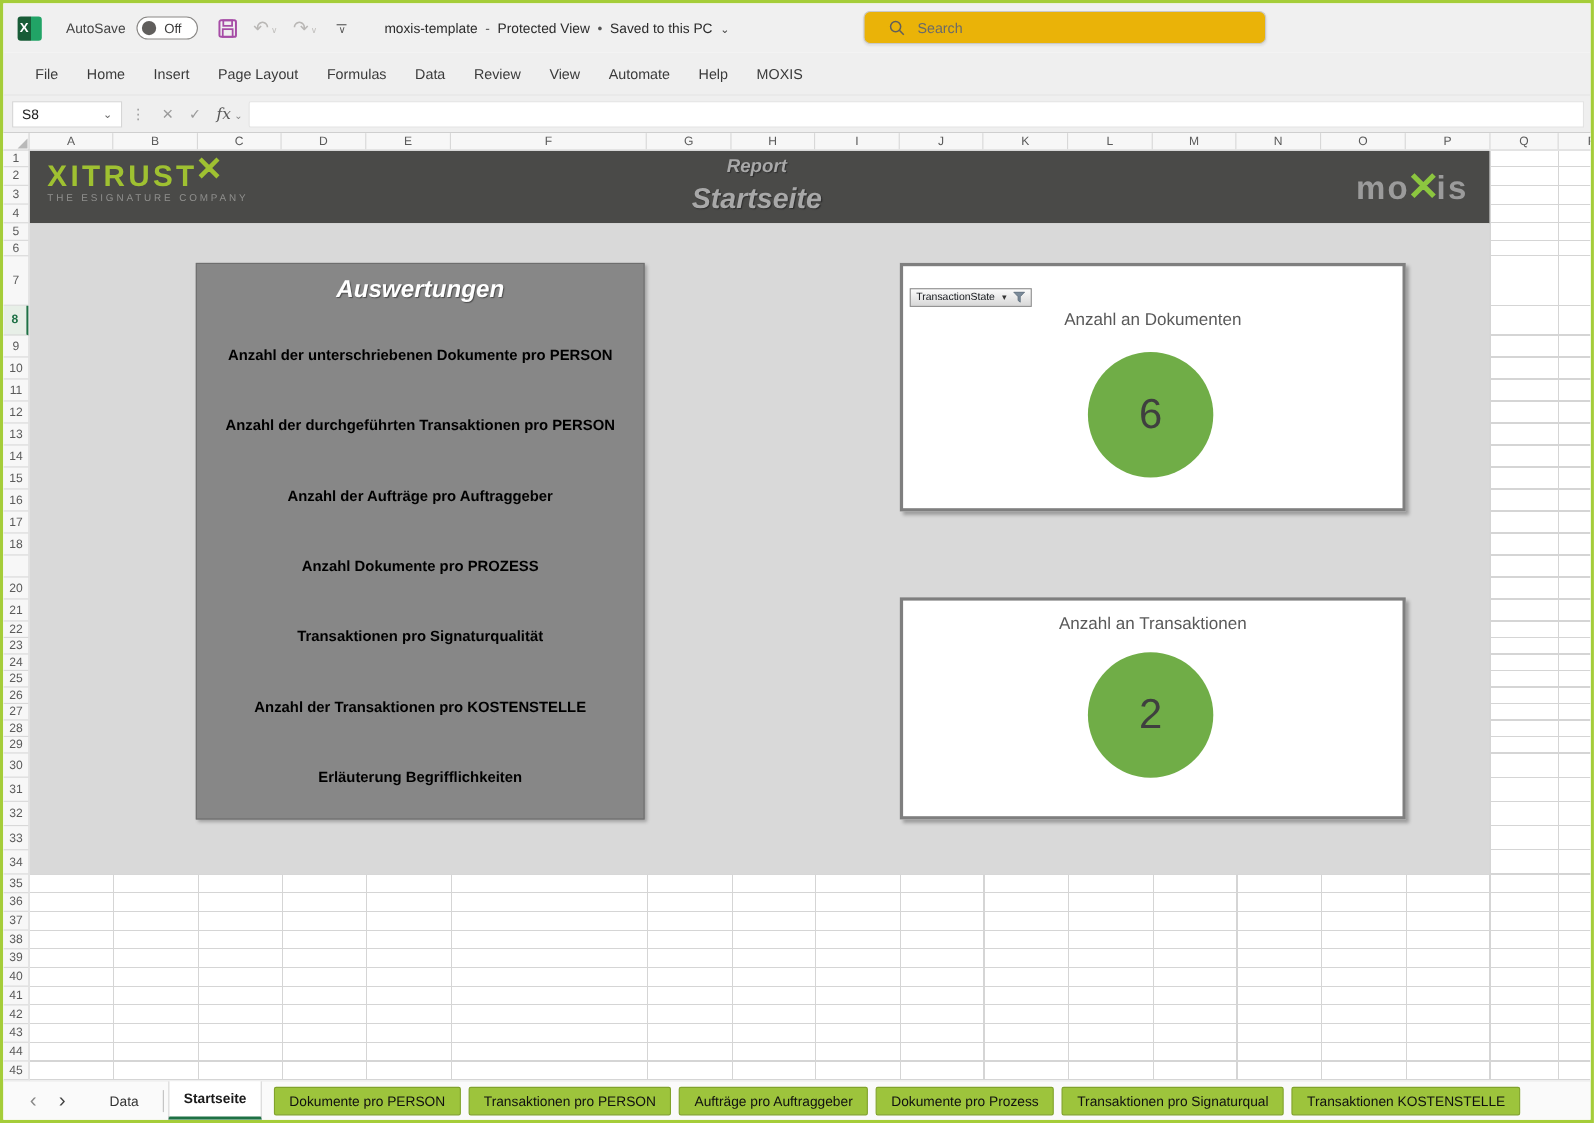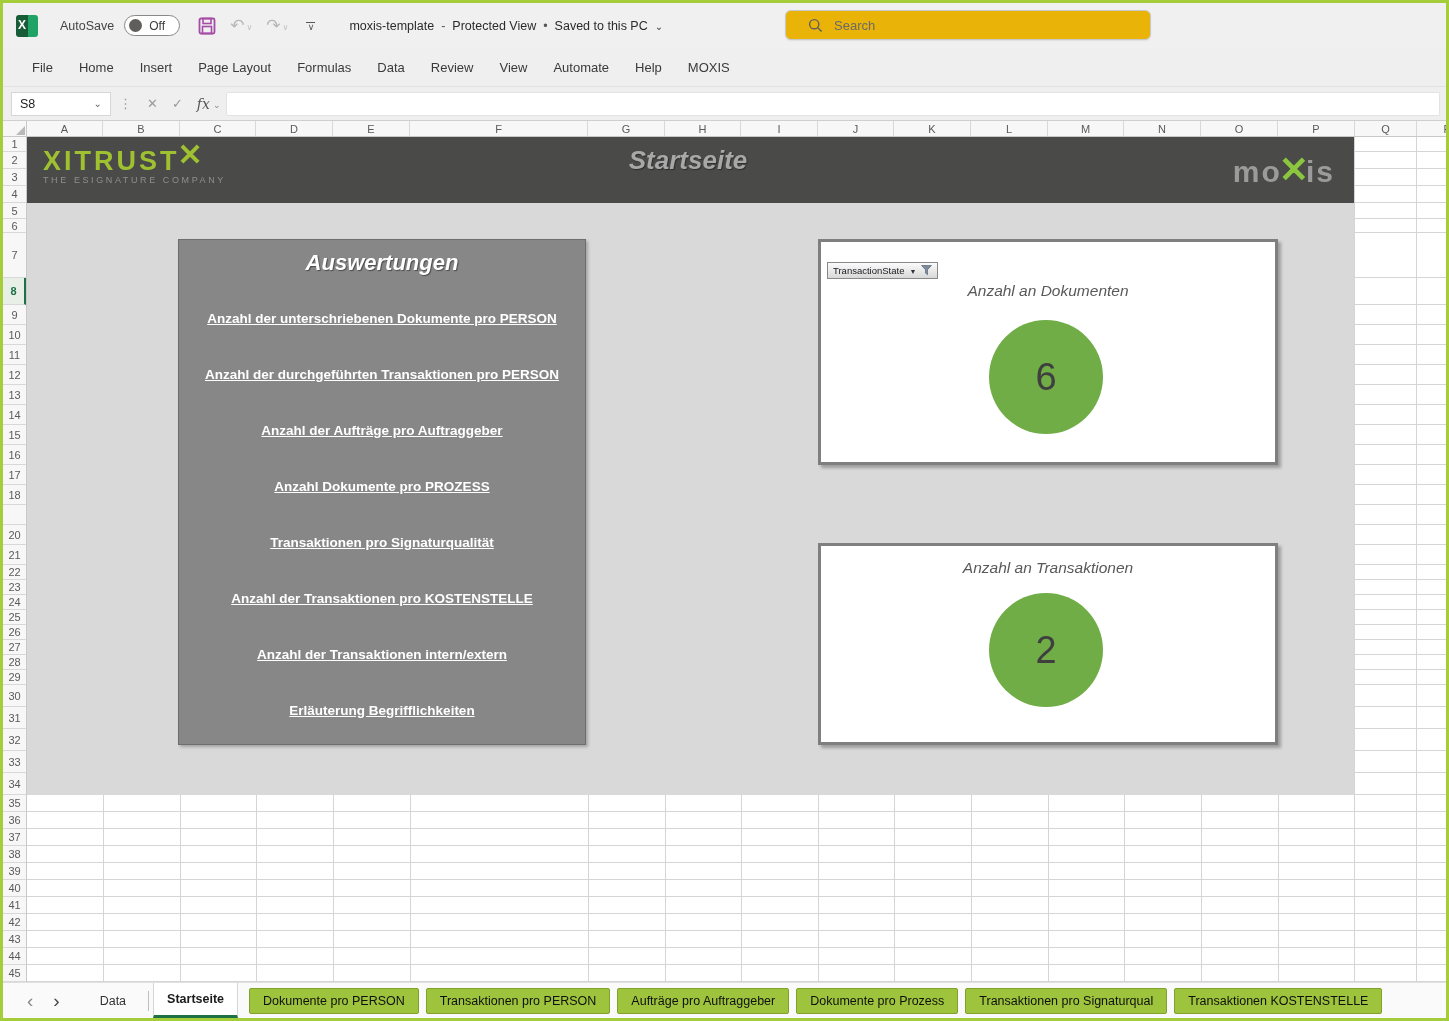--- a/index.html
+++ b/index.html
@@ -64,26 +64,26 @@
   .banner-titles{position:absolute;left:496px;top:4px;width:330px;text-align:center;color:#A8A8A8;font-style:italic;font-weight:bold;text-shadow:1px 1px 1px #2e2e2e;}
   .banner-titles .small{font-size:17px;}
   .banner-titles .big{font-size:26px;margin-top:4px;}
   .moxis{position:absolute;right:19px;top:14px;display:flex;align-items:center;color:#9B9B9B;font-weight:bold;}
   .moxis .txt{font-size:30px;letter-spacing:2px;}
   .moxis .mx{font-size:36px;color:#8CC63F;margin:0 -3px;position:relative;top:-2px;}
   
   .panel{position:absolute;left:151px;top:102px;width:408px;height:506px;background:#878787;border:1px solid #6E6E6E;box-shadow:2px 2px 3px rgba(0,0,0,0.25);}
   .panel-title{margin-top:10px;text-align:center;color:#fff;font-weight:bold;font-style:italic;font-size:22px;text-shadow:1px 1px 1px #4c4c4c;}
   .panel-links{position:absolute;left:0;right:0;top:50px;bottom:6px;display:flex;flex-direction:column;justify-content:space-around;}
-  .plink{text-align:center;color:#ffffff;font-weight:bold;font-size:13.5px;text-decoration:underline;cursor:pointer;}
+  .plink{text-align:center;color:#000000;font-weight:bold;font-size:13.5px;cursor:pointer;}
   
   .card{position:absolute;background:#fff;border:3px solid #7F7F7F;box-shadow:3px 3px 3px rgba(0,0,0,0.28);}
   .card1{left:791px;top:102px;width:460px;height:226px;}
   .card2{left:791px;top:406px;width:460px;height:202px;}
-  .card-title{position:absolute;left:0;right:0;text-align:center;color:#595959;font-size:15.5px;font-style:italic;}
+  .card-title{position:absolute;left:0;right:0;text-align:center;color:#595959;font-size:15.5px;}
   .card1 .card-title{top:40px;}
   .card2 .card-title{top:13px;}
   .kpi{position:absolute;left:168px;width:114px;height:114px;border-radius:50%;background:#70AD47;display:flex;align-items:center;justify-content:center;}
   .card1 .kpi{top:78px;}
   .card2 .kpi{top:47px;}
   .kpi span{font-size:38px;color:#3F3F3F;}
   .filter-btn{position:absolute;left:6px;top:20px;height:17px;display:flex;align-items:center;gap:5px;padding:0 5px;background:linear-gradient(#FBFBFB,#D8D8D8);border:1px solid #898989;cursor:pointer;}
   .filter-btn .flabel{font-size:9.5px;color:#16191D;}
   .filter-btn .fchev{font-size:7px;color:#333;margin-top:1px;}
   
@@ -307,40 +307,40 @@
           <line x1="1097.5" y1="658" x2="1097.5" y2="845" stroke="#D5D5D5" stroke-width="1" shape-rendering="crispEdges"></line>
           <line x1="1174.5" y1="658" x2="1174.5" y2="845" stroke="#D5D5D5" stroke-width="1" shape-rendering="crispEdges"></line>
           <line x1="1251.5" y1="658" x2="1251.5" y2="845" stroke="#D5D5D5" stroke-width="1" shape-rendering="crispEdges"></line>
         </svg>
       <div class="banner">
         <div class="xitrust">
           <span class="word">XITRUST</span><span class="mark">✕</span>
           <div class="tagline">THE ESIGNATURE COMPANY</div>
         </div>
         <div class="banner-titles">
+          <div class="small">Report</div>
           <div class="big">Startseite</div>
         </div>
         <div class="moxis">
           <span class="txt">mo</span>
           <span class="mx">✕</span>
           <span class="txt">is</span>
         </div>
       </div>
       <div class="graybg"></div>
 
       <div class="panel">
         <div class="panel-title">Auswertungen</div>
         <div class="panel-links">
           <div class="plink">Anzahl der unterschriebenen Dokumente pro PERSON</div>
           <div class="plink">Anzahl der durchgeführten Transaktionen pro PERSON</div>
           <div class="plink">Anzahl der Aufträge pro Auftraggeber</div>
           <div class="plink">Anzahl Dokumente pro PROZESS</div>
           <div class="plink">Transaktionen pro Signaturqualität</div>
           <div class="plink">Anzahl der Transaktionen pro KOSTENSTELLE</div>
-          <div class="plink">Anzahl der Transaktionen intern/extern</div>
           <div class="plink">Erläuterung Begrifflichkeiten</div>
         </div>
       </div>
 
       <div class="card card1">
         <div class="filter-btn">
           <span class="flabel">TransactionState</span>
           <span class="fchev">▼</span>
           <svg width="11" height="11" viewBox="0 0 11 11">
             <path d="M0.5,0.5 h10 l-4,4.2 v5 l-2,-1.6 v-3.4 z" fill="#7B8B9A" stroke="#5A6A78" stroke-width="0.7"></path>

